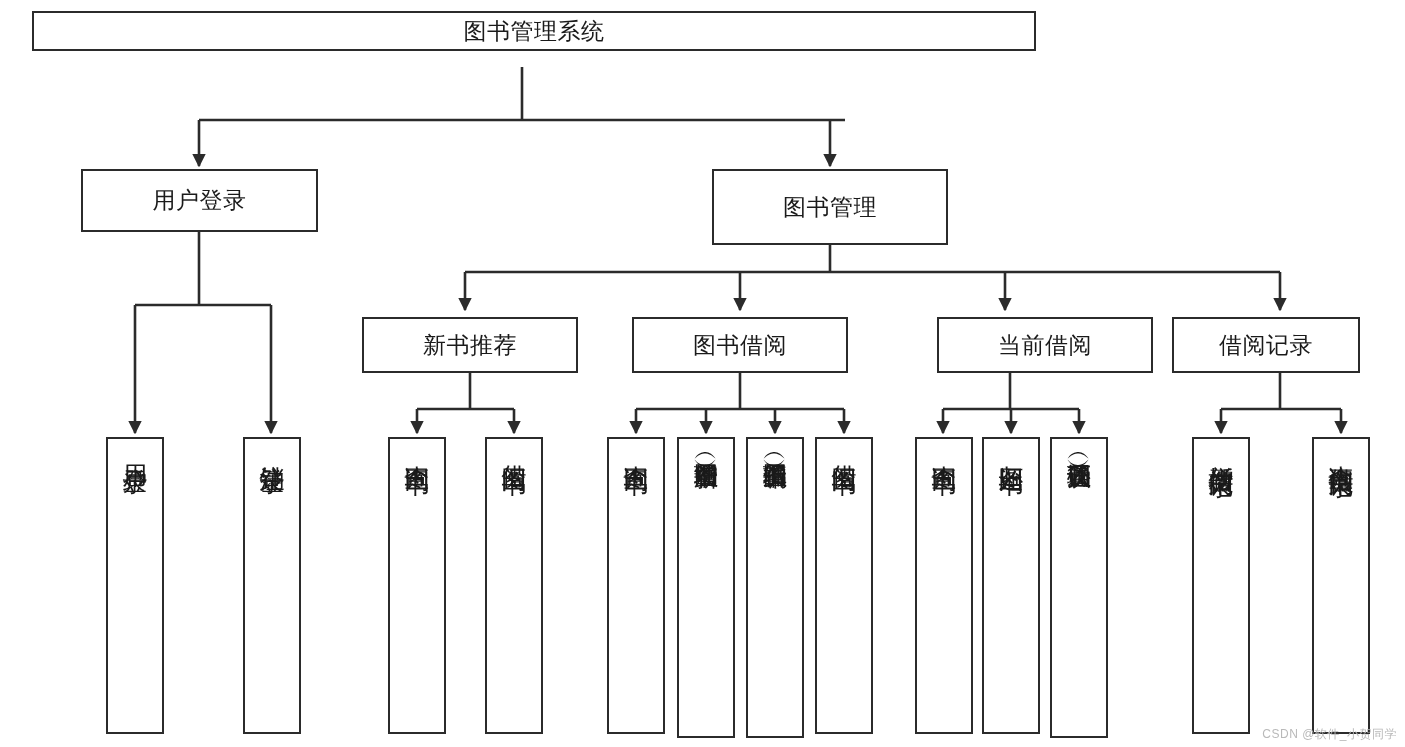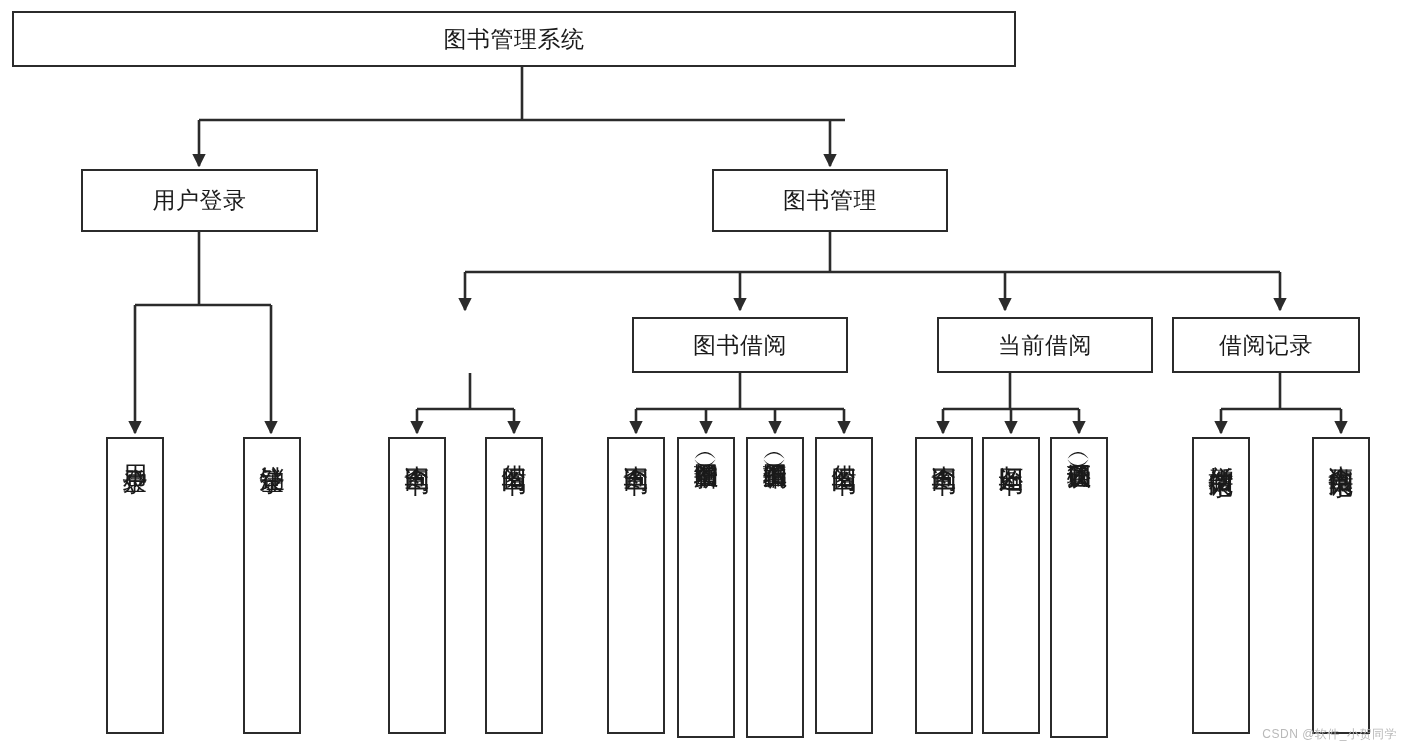--- a/index.html
+++ b/index.html
@@ -126,32 +126,35 @@
       <path d="M 1011 409 L 1011 433" marker-end="url(#arrow)"></path>
       <path d="M 1079 409 L 1079 433" marker-end="url(#arrow)"></path>
 
       <path d="M 1280 373 L 1280 409"></path>
       <path d="M 1221 409 L 1341 409"></path>
       <path d="M 1221 409 L 1221 433" marker-end="url(#arrow)"></path>
       <path d="M 1341 409 L 1341 433" marker-end="url(#arrow)"></path>
     </g>
   </svg>
 
-  <div class="node root horiz" style="left:12px; top:11px; width:1004px; height:56px;justify-content:center;">
+  <div class="node root horiz" style="left:32px; top:11px; width:1004px; height:40px;justify-content:center;">
     <span class="node-label">图书管理系统</span>
   </div>
 
   <div class="node horiz" style="left:81px; top:169px; width:237px; height:63px;">
     <span class="node-label">用户登录</span>
   </div>
 
-  <div class="node horiz" style="left:712px; top:169px; width:236px; height:63px;">
+  <div class="node horiz" style="left:712px; top:169px; width:236px; height:76px;">
     <span class="node-label">图书管理</span>
   </div>
 
+  <div class="node horiz" style="left:362px; top:317px; width:216px; height:56px;">
+    <span class="node-label">新书推荐</span>
+  </div>
 
   <div class="node horiz" style="left:632px; top:317px; width:216px; height:56px;">
     <span class="node-label">图书借阅</span>
   </div>
 
   <div class="node horiz" style="left:902px; top:317px; width:216px; height:56px;margin-left:35px;">
     <span class="node-label">当前借阅</span>
   </div>
 
   <div class="node horiz" style="left:1172px; top:317px; width:188px; height:56px;">

